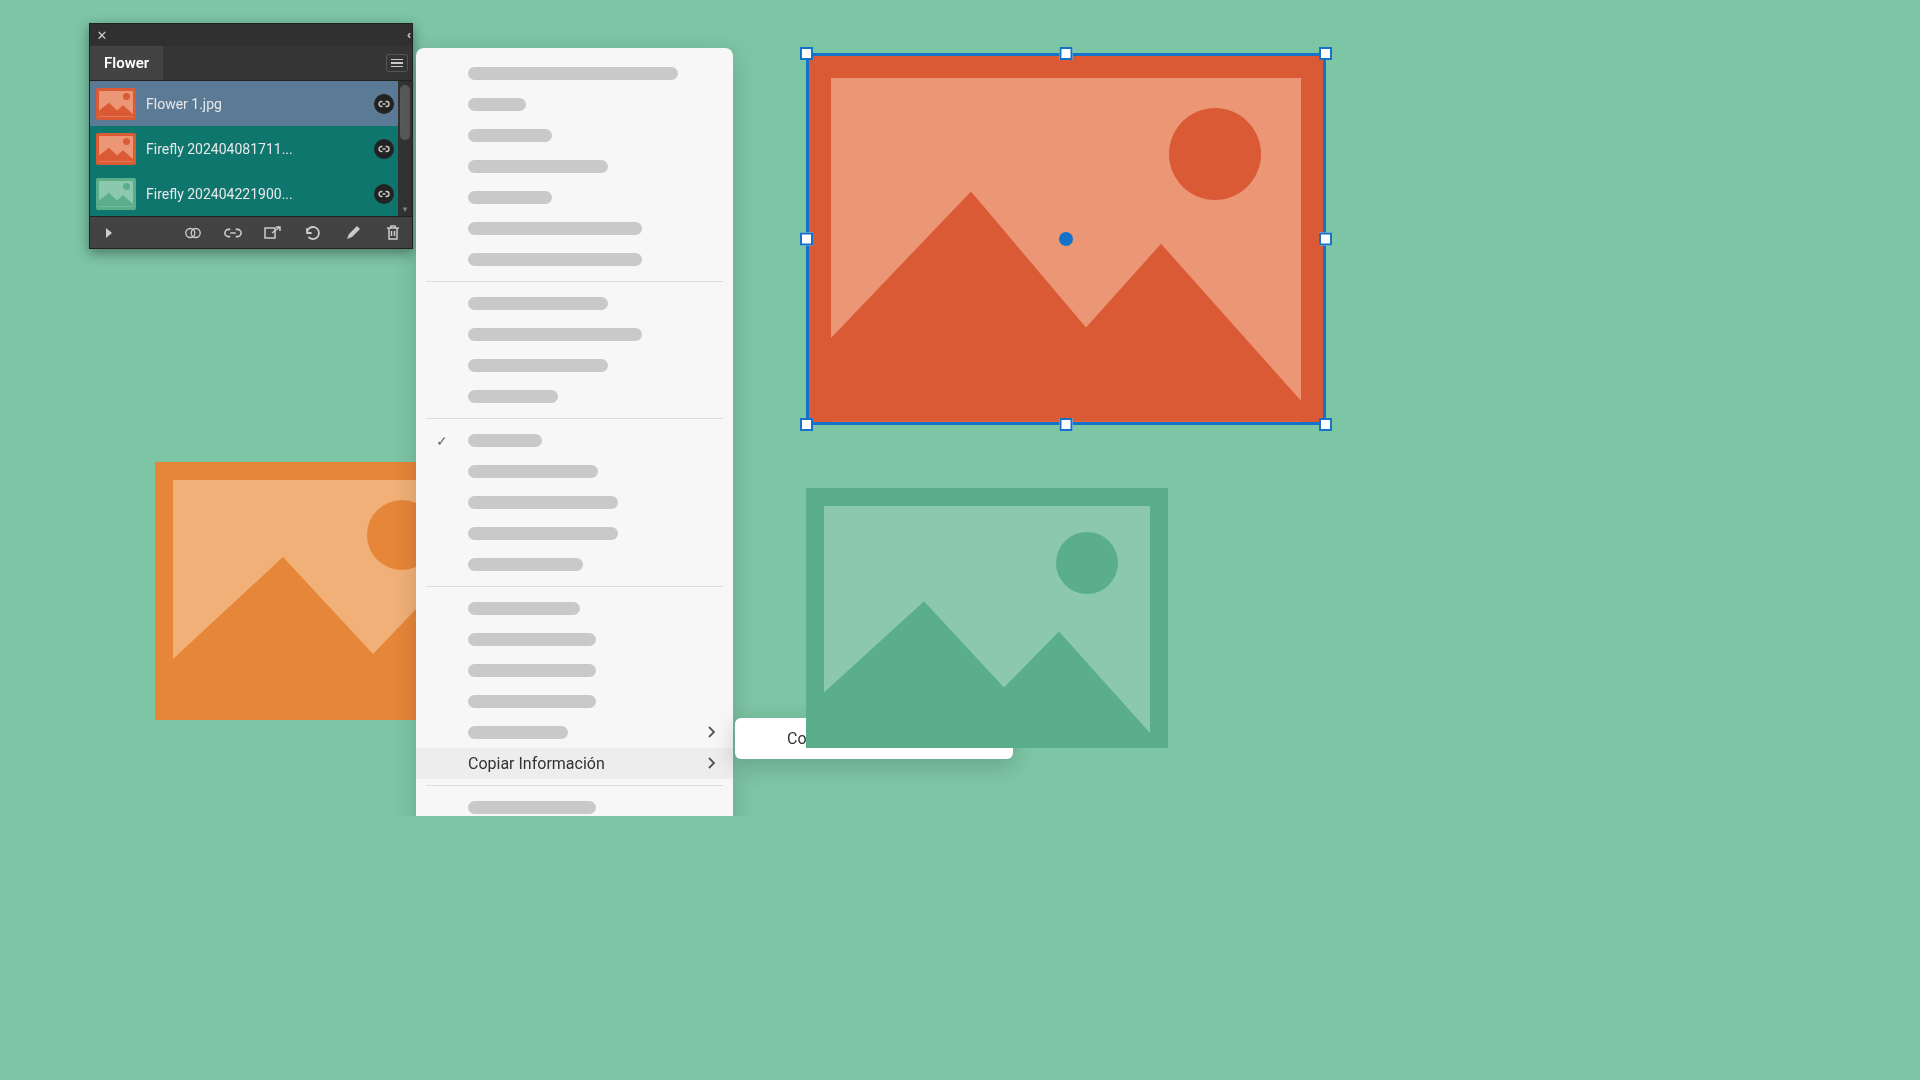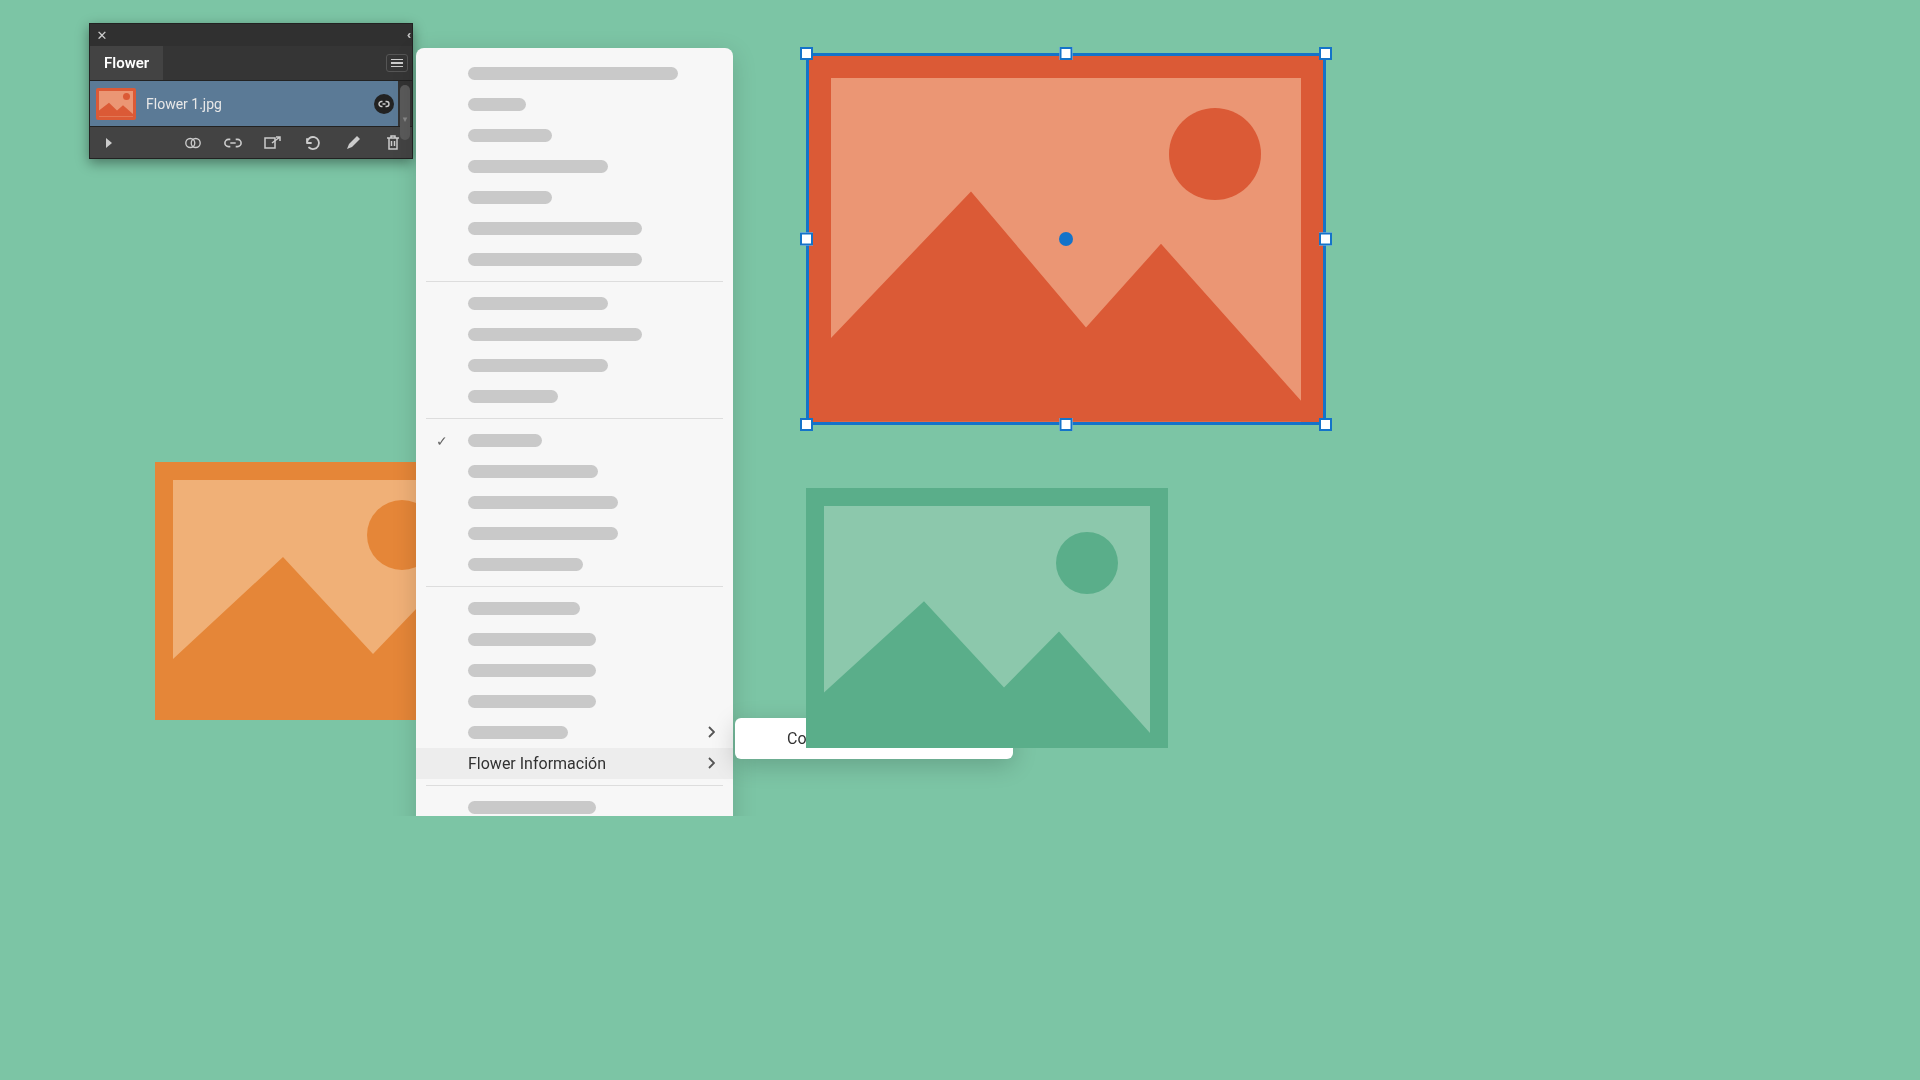--- a/index.html
+++ b/index.html
@@ -198,20 +198,54 @@
         </svg>
       </div>
     </div>
     <div class="link-name">Flower 1.jpg</div>
     <div class="link-badge">
       <svg width="12" height="12" viewBox="0 0 12 12" fill="none" stroke="#ccc" stroke-width="1.4">
         <path d="M4.5 6 H7.5 M1 6a2.5 2.5 0 0 1 2.5-2.5h1 M1 6a2.5 2.5 0 0 0 2.5 2.5h1 M11 6a2.5 2.5 0 0 0-2.5-2.5h-1 M11 6a2.5 2.5 0 0 1-2.5 2.5h-1"></path>
       </svg>
     </div>
       </div>
+      <div class="link-row">
+    <div class="thumb red">
+      <div class="thumb-inner">
+        <div class="thumb-sky"></div>
+        <div class="thumb-sun"></div>
+        <svg class="thumb-mtn" width="100%" height="100%" viewBox="0 0 34 18" preserveAspectRatio="none">
+          <path d="M0 18 L0 11 L10 2 L18 11 L24 5 L34 15 L34 18 Z" fill="#db5a36"></path>
+        </svg>
+      </div>
+    </div>
+    <div class="link-name">Firefly 202404081711...</div>
+    <div class="link-badge">
+      <svg width="12" height="12" viewBox="0 0 12 12" fill="none" stroke="#ccc" stroke-width="1.4">
+        <path d="M4.5 6 H7.5 M1 6a2.5 2.5 0 0 1 2.5-2.5h1 M1 6a2.5 2.5 0 0 0 2.5 2.5h1 M11 6a2.5 2.5 0 0 0-2.5-2.5h-1 M11 6a2.5 2.5 0 0 1-2.5 2.5h-1"></path>
+      </svg>
+    </div>
+      </div>
+      <div class="link-row">
+    <div class="thumb green">
+      <div class="thumb-inner">
+        <div class="thumb-sky"></div>
+        <div class="thumb-sun"></div>
+        <svg class="thumb-mtn" width="100%" height="100%" viewBox="0 0 34 18" preserveAspectRatio="none">
+          <path d="M0 18 L0 11 L10 2 L18 11 L24 5 L34 15 L34 18 Z" fill="#5aae8a"></path>
+        </svg>
+      </div>
+    </div>
+    <div class="link-name">Firefly 202404221900...</div>
+    <div class="link-badge">
+      <svg width="12" height="12" viewBox="0 0 12 12" fill="none" stroke="#ccc" stroke-width="1.4">
+        <path d="M4.5 6 H7.5 M1 6a2.5 2.5 0 0 1 2.5-2.5h1 M1 6a2.5 2.5 0 0 0 2.5 2.5h1 M11 6a2.5 2.5 0 0 0-2.5-2.5h-1 M11 6a2.5 2.5 0 0 1-2.5 2.5h-1"></path>
+      </svg>
+    </div>
+      </div>
       <div class="scrollbar">
       <div class="scroll-thumb"></div>
       <div class="scroll-arrow down">▾</div>
     </div>
   </div>
   <div class="panel-footer">
     <div class="footer-icon">
       <svg width="10" height="12" viewBox="0 0 10 12">
           <path d="M2 1 L8 6 L2 11 Z" fill="#ccc"></path>
         </svg>
@@ -317,21 +351,21 @@
     <div class="ctx-item">
       <div class="ctx-pill" style="width:128px"></div>
     </div>
     <div class="ctx-item">
       <div class="ctx-pill" style="width:100px"></div>
       <span class="ctx-chevron"><svg width="8" height="12" viewBox="0 0 8 12">
           <path d="M2 1 L7 6 L2 11" fill="none" stroke="#555" stroke-width="1.8"></path>
         </svg></span>
     </div>
     <div class="ctx-item hover">
-      <span class="ctx-label">Flower Información</span>
+      <span class="ctx-label">Copiar Información</span>
       <span class="ctx-chevron"><svg width="8" height="12" viewBox="0 0 8 12">
           <path d="M2 1 L7 6 L2 11" fill="none" stroke="#555" stroke-width="1.8"></path>
         </svg></span>
     </div>
     <div class="ctx-sep"></div>
     <div class="ctx-item">
       <div class="ctx-pill" style="width:128px"></div>
     </div>
   </div>
 

